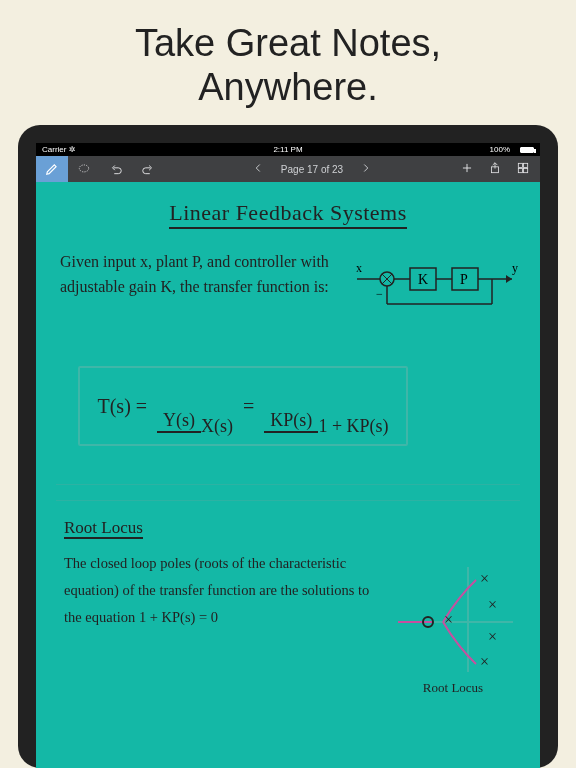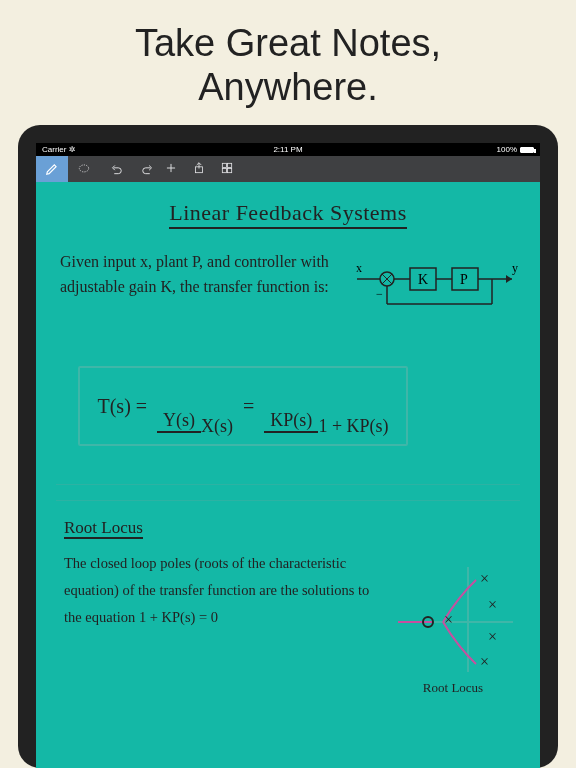--- a/index.html
+++ b/index.html
@@ -38,21 +38,21 @@
     height: 13px;
     background: #000;
     color: #fff;
     font-size: 8px;
     display: flex;
     align-items: center;
     padding: 0 6px;
   }
   .status-left { flex: 1; text-align: left; }
   .status-center { flex: 1; text-align: center; }
-  .status-right { flex: 1; text-align: right; display: flex; justify-content: flex-end; align-items: center; gap: 3px; }
+  .status-right { flex: 1; text-align: right; display: flex; justify-content: flex-end; align-items: center; gap: 10px; }
   .battery-icon { display:inline-block; width:14px; height:6px; border:1px solid #fff; border-radius:1px; position:relative; }
   .battery-icon::after { content:""; position:absolute; right:-3px; top:1px; width:2px; height:4px; background:#fff; }
   .battery-icon::before { content:""; position:absolute; left:0; top:0; bottom:0; width:100%; background:#fff; }
 
   .toolbar {
     height: 26px;
     background: #3f4042;
     display: flex;
     align-items: center;
     color: #e5e5e7;
@@ -152,20 +152,33 @@
               <path d="M8 10H16a5 5 0 1 1 0 10H9" fill="none" stroke="#e5e5e7" stroke-width="1.6"></path>
               <path d="M10 6l-4 4 4 4" fill="none" stroke="#e5e5e7" stroke-width="1.6"></path>
             </svg>
         </div>
         <div class="tool-btn">
           <svg class="icon-svg" viewBox="0 0 24 24">
               <path d="M16 10H8a5 5 0 1 0 0 10h7" fill="none" stroke="#e5e5e7" stroke-width="1.6"></path>
               <path d="M14 6l4 4-4 4" fill="none" stroke="#e5e5e7" stroke-width="1.6"></path>
             </svg>
         </div>
+      </div>
+      <div class="tb-center">
+        <span>
+          <svg class="icon-svg" viewBox="0 0 24 24">
+              <path d="M15 6l-6 6 6 6" fill="none" stroke="#cfd1d4" stroke-width="1.6"></path>
+            </svg>
+        </span>
+        <span>Page 17 of 23</span>
+        <span>
+          <svg class="icon-svg" viewBox="0 0 24 24">
+              <path d="M9 6l6 6-6 6" fill="none" stroke="#cfd1d4" stroke-width="1.6"></path>
+            </svg>
+        </span>
       </div>
       <div class="tb-right">
         <span>
           <svg class="icon-svg" viewBox="0 0 24 24">
               <path d="M12 5v14M5 12h14" stroke="#e5e5e7" stroke-width="1.6"></path>
             </svg>
         </span>
         <span>
           <svg class="icon-svg" viewBox="0 0 24 24">
               <rect x="6" y="10" width="12" height="10" fill="none" stroke="#e5e5e7" stroke-width="1.4"></rect>

